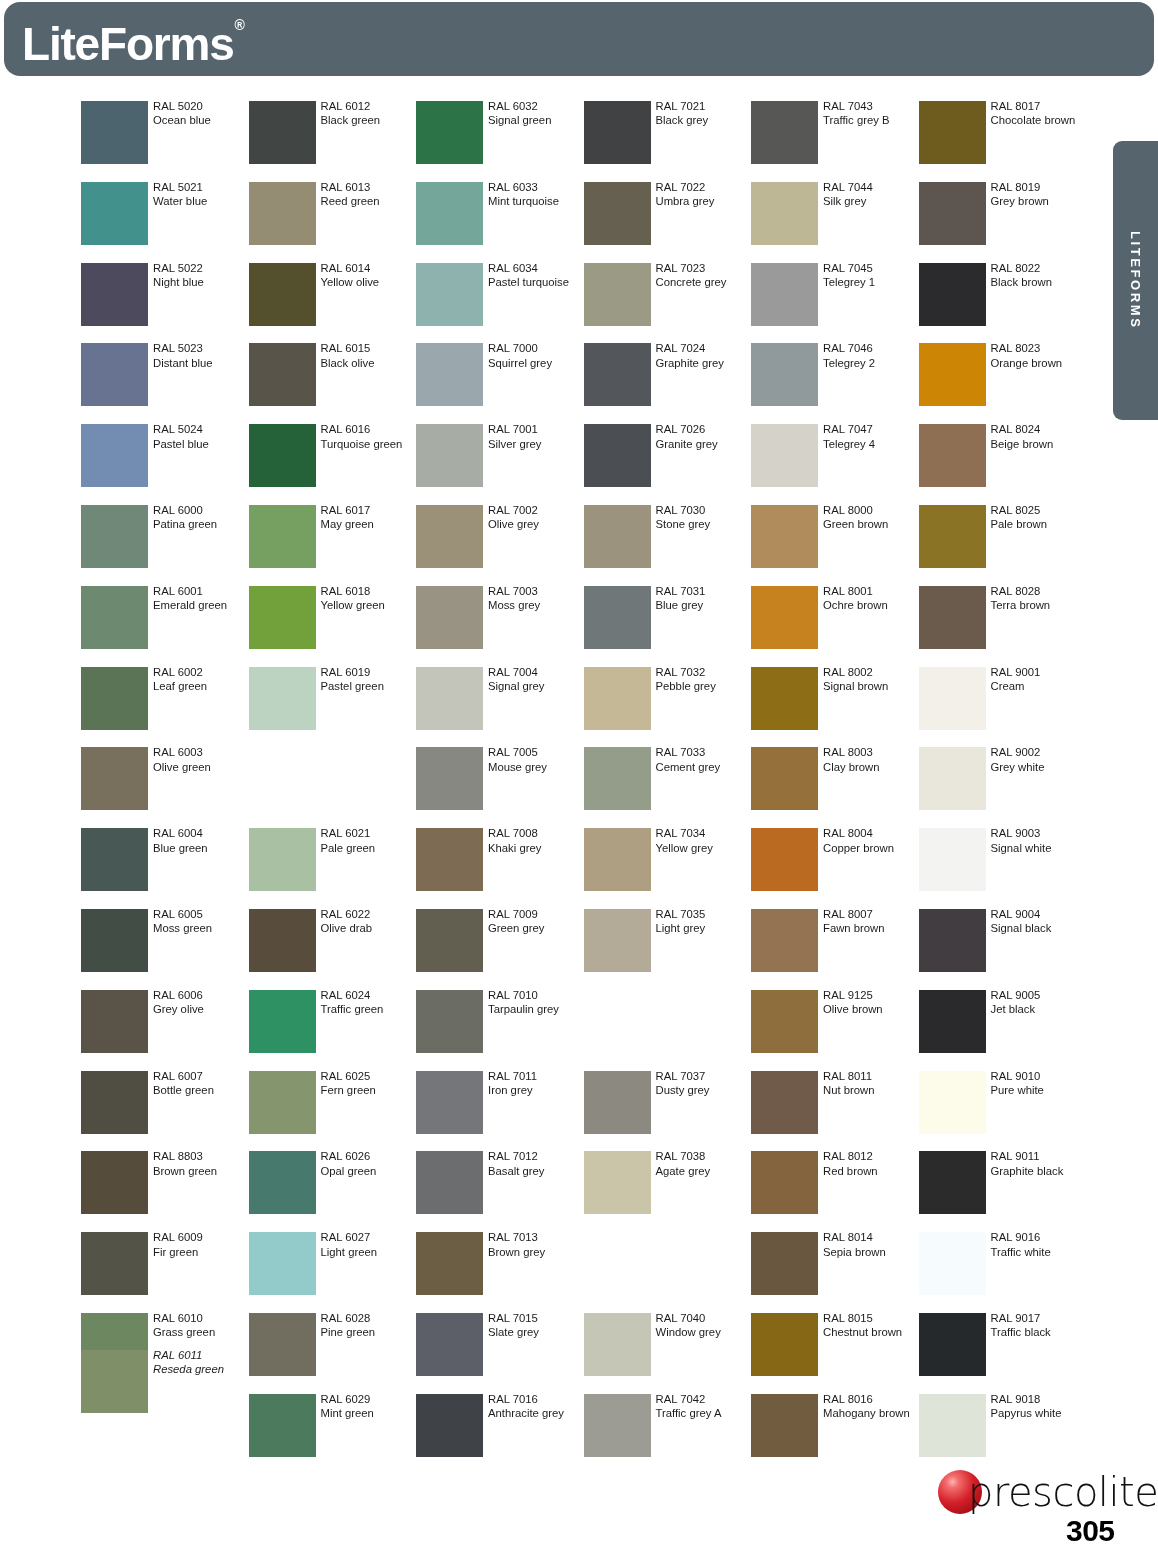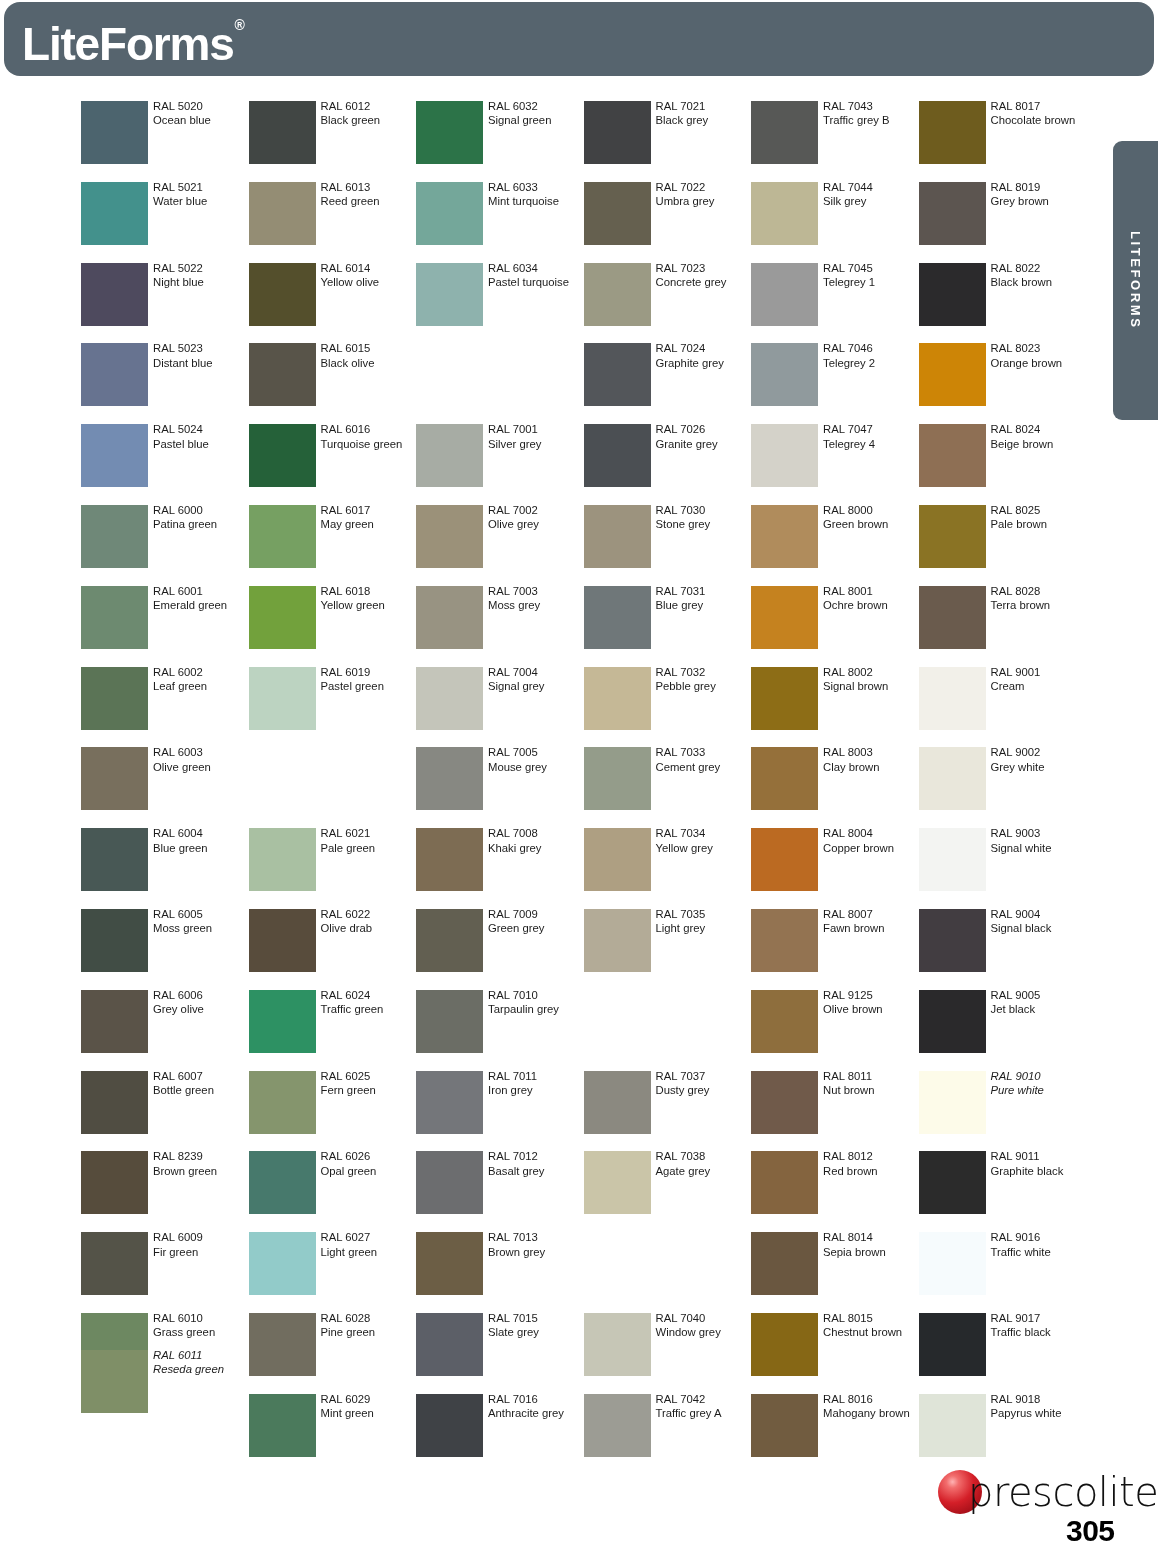--- a/index.html
+++ b/index.html
@@ -254,21 +254,21 @@
     <div class="swatch-cell" style="left: 0px; top: 969.6px;">
       <div class="swatch-chip" style="background: rgb(80, 77, 66);"></div>
       <div class="swatch-text">
         <span class="swatch-code">RAL 6007</span>
         <span class="swatch-name">Bottle green</span>
       </div>
     </div>
     <div class="swatch-cell" style="left: 0px; top: 1050.4px;">
       <div class="swatch-chip" style="background: rgb(86, 76, 60);"></div>
       <div class="swatch-text">
-        <span class="swatch-code">RAL 8239</span>
+        <span class="swatch-code">RAL 8803</span>
         <span class="swatch-name">Brown green</span>
       </div>
     </div>
     <div class="swatch-cell" style="left: 0px; top: 1131.2px;">
       <div class="swatch-chip" style="background: rgb(84, 83, 72);"></div>
       <div class="swatch-text">
         <span class="swatch-code">RAL 6009</span>
         <span class="swatch-name">Fir green</span>
       </div>
     </div>
@@ -412,20 +412,27 @@
         <span class="swatch-name">Mint turquoise</span>
       </div>
     </div>
     <div class="swatch-cell" style="left: 335px; top: 161.6px;">
       <div class="swatch-chip" style="background: rgb(142, 178, 173);"></div>
       <div class="swatch-text">
         <span class="swatch-code">RAL 6034</span>
         <span class="swatch-name">Pastel turquoise</span>
       </div>
     </div>
+    <div class="swatch-cell" style="left: 335px; top: 242.4px;">
+      <div class="swatch-chip" style="background: rgb(154, 168, 173);"></div>
+      <div class="swatch-text">
+        <span class="swatch-code">RAL 7000</span>
+        <span class="swatch-name">Squirrel grey</span>
+      </div>
+    </div>
     <div class="swatch-cell" style="left: 335px; top: 323.2px;">
       <div class="swatch-chip" style="background: rgb(167, 172, 164);"></div>
       <div class="swatch-text">
         <span class="swatch-code">RAL 7001</span>
         <span class="swatch-name">Silver grey</span>
       </div>
     </div>
     <div class="swatch-cell" style="left: 335px; top: 404px;">
       <div class="swatch-chip" style="background: rgb(155, 145, 121);"></div>
       <div class="swatch-text">
@@ -811,21 +818,21 @@
         <span class="swatch-name">Signal black</span>
       </div>
     </div>
     <div class="swatch-cell" style="left: 837.5px; top: 888.8px;">
       <div class="swatch-chip" style="background: rgb(42, 41, 43);"></div>
       <div class="swatch-text">
         <span class="swatch-code">RAL 9005</span>
         <span class="swatch-name">Jet black</span>
       </div>
     </div>
-    <div class="swatch-cell" style="left: 837.5px; top: 969.6px; font-style: italic;">
+    <div class="swatch-cell" style="left: 837.5px; top: 969.6px;">
       <div class="swatch-chip" style="background: rgb(253, 251, 233);"></div>
       <div class="swatch-text">
         <span class="swatch-code">RAL 9010</span>
         <span class="swatch-name">Pure white</span>
       </div>
     </div>
     <div class="swatch-cell" style="left: 837.5px; top: 1050.4px;">
       <div class="swatch-chip" style="background: rgb(43, 43, 43);"></div>
       <div class="swatch-text">
         <span class="swatch-code">RAL 9011</span>

